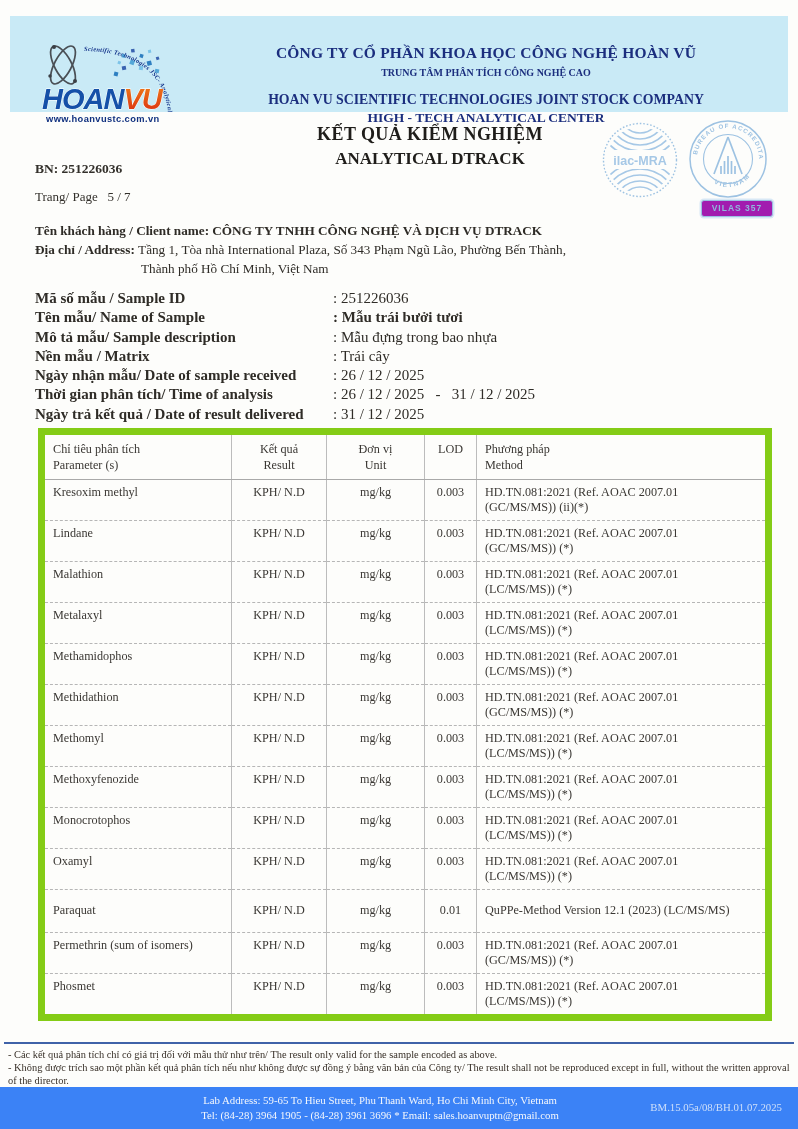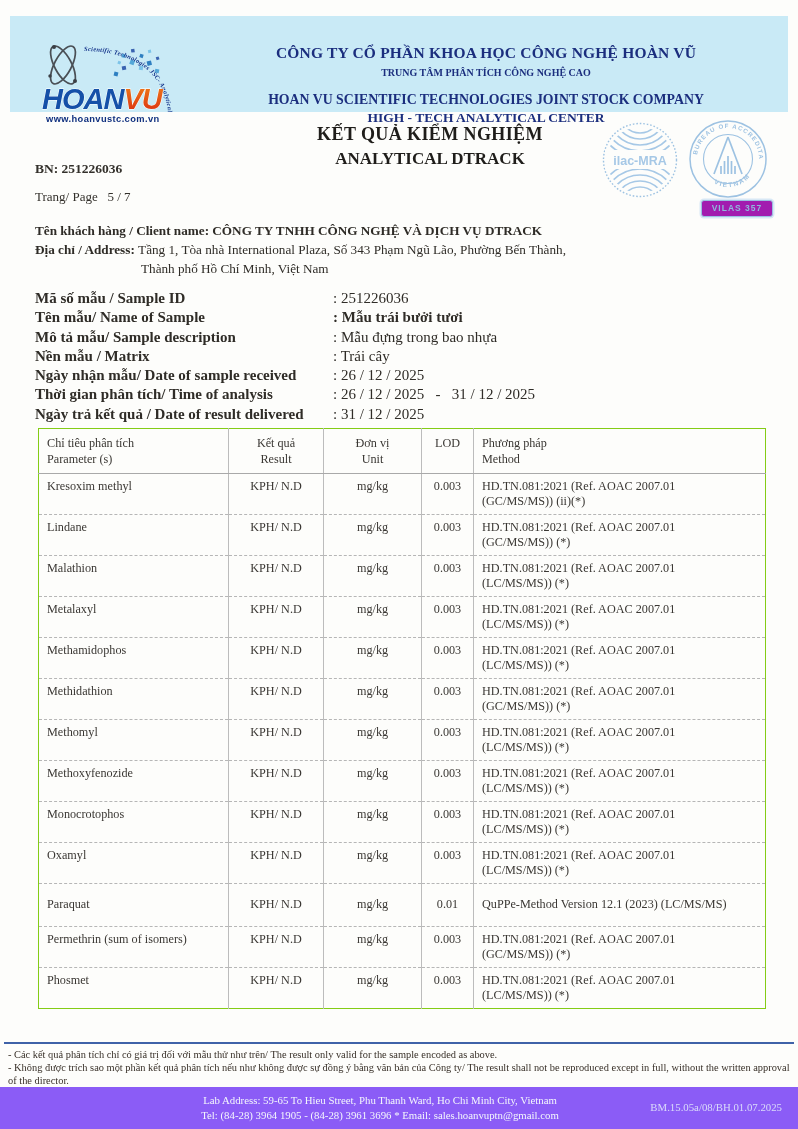--- a/index.html
+++ b/index.html
@@ -41,32 +41,32 @@
   .sample-row .lbl{width:298px;font-weight:bold;flex:none;}
   .sample-row .val{flex:1;white-space:pre;}
   .sample-row .val.bold{font-weight:bold;}
 
   
   table.results{position:absolute;left:38px;top:428px;width:727px;border-collapse:collapse;
                 font-size:12.2px;color:#3a3733;table-layout:fixed;}
   table.results th, table.results td{border-left:1px solid #bcbcbc;vertical-align:top;
                 white-space:pre-line;font-weight:normal;}
   table.results th:first-child, table.results td:first-child{border-left:none;}
-  table.results{border:1px solid #84cc16;}
+  table.results{border:7px solid #84cc16;}
   table.results thead th{border-bottom:1px solid #a9a9a9;padding:6px 8px;line-height:16px;text-align:center;}
   table.results thead th.col-param, table.results thead th.col-method{text-align:left;}
   table.results td{padding:5px 8px;line-height:15px;}
   table.results td.col-result, table.results td.col-unit, table.results td.col-lod{text-align:center;}
   table.results tbody tr + tr td{border-top:1px dashed #b6b6b6;}
   table.results tbody tr:nth-child(11) td{padding-top:13px;padding-bottom:14px;}
 
   
   .sep-line{position:absolute;left:4px;top:1042px;width:790px;height:2px;background:#3f62a8;}
   .notes{position:absolute;left:8px;top:1048px;width:784px;font-size:10.4px;line-height:13px;color:#383028;}
-  .footer-bar{position:absolute;left:0;top:1087px;width:798px;height:42px;background:#8b5cf6;color:#f4f7fc;}
+  .footer-bar{position:absolute;left:0;top:1087px;width:798px;height:42px;background:#3b82f6;color:#f4f7fc;}
   .footer-center{position:absolute;left:90px;top:6px;width:580px;text-align:center;
                  font-size:10.8px;line-height:15px;}
   .doc-code{position:absolute;right:16px;top:14px;font-size:10.8px;color:rgba(230,238,250,.85);}
 </style>
 </head>
 <body>
 
 <div class="page">
 
   <div class="header-band">

